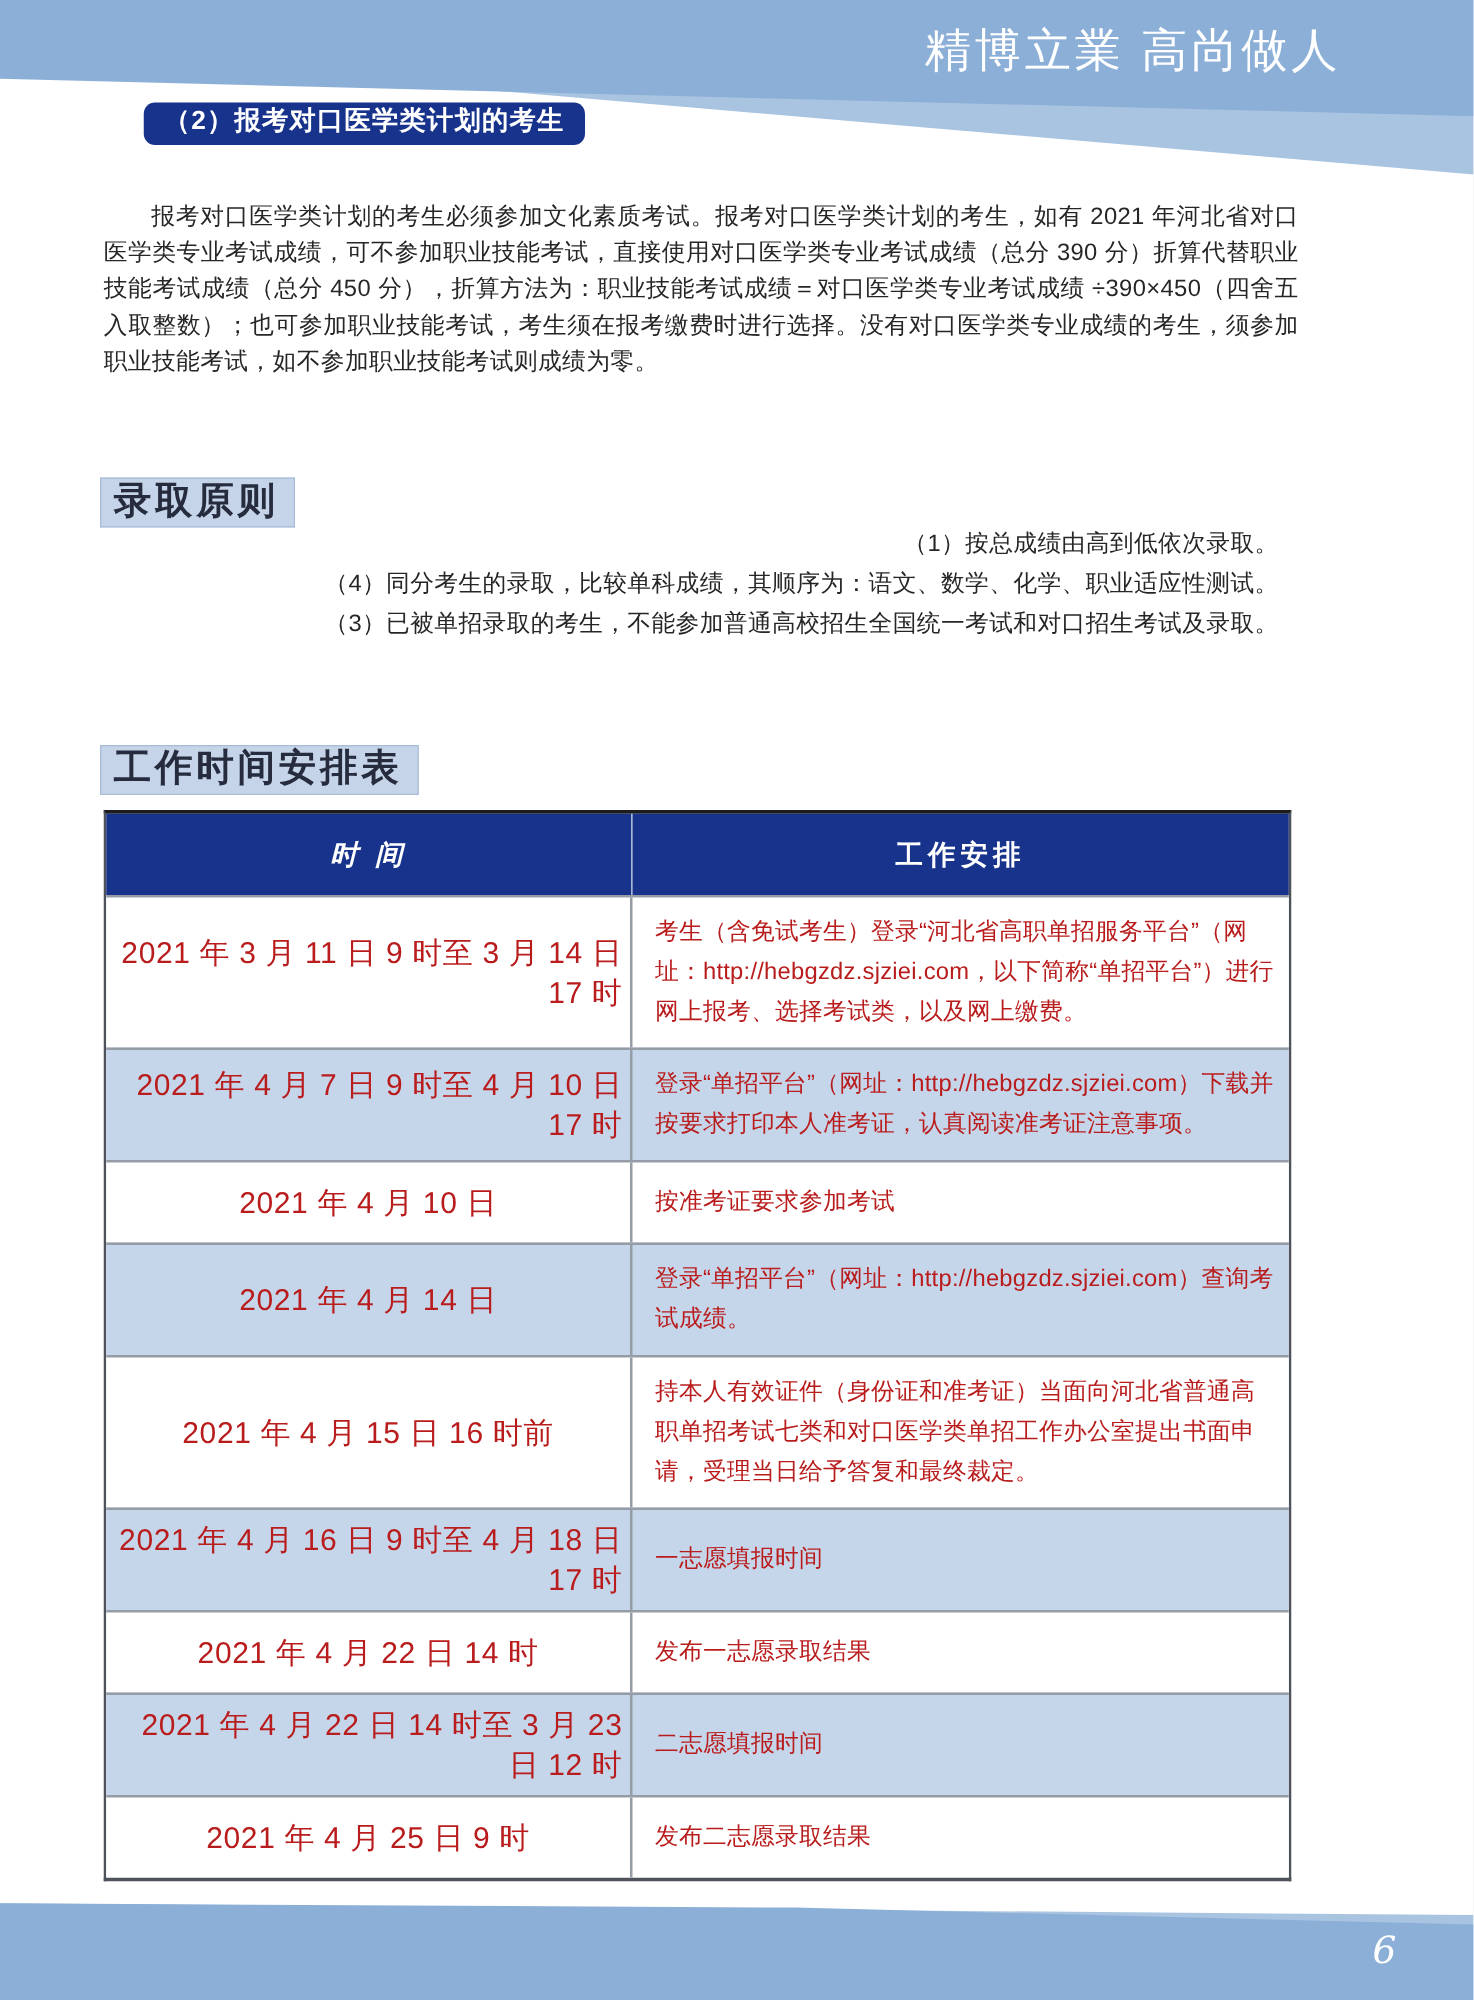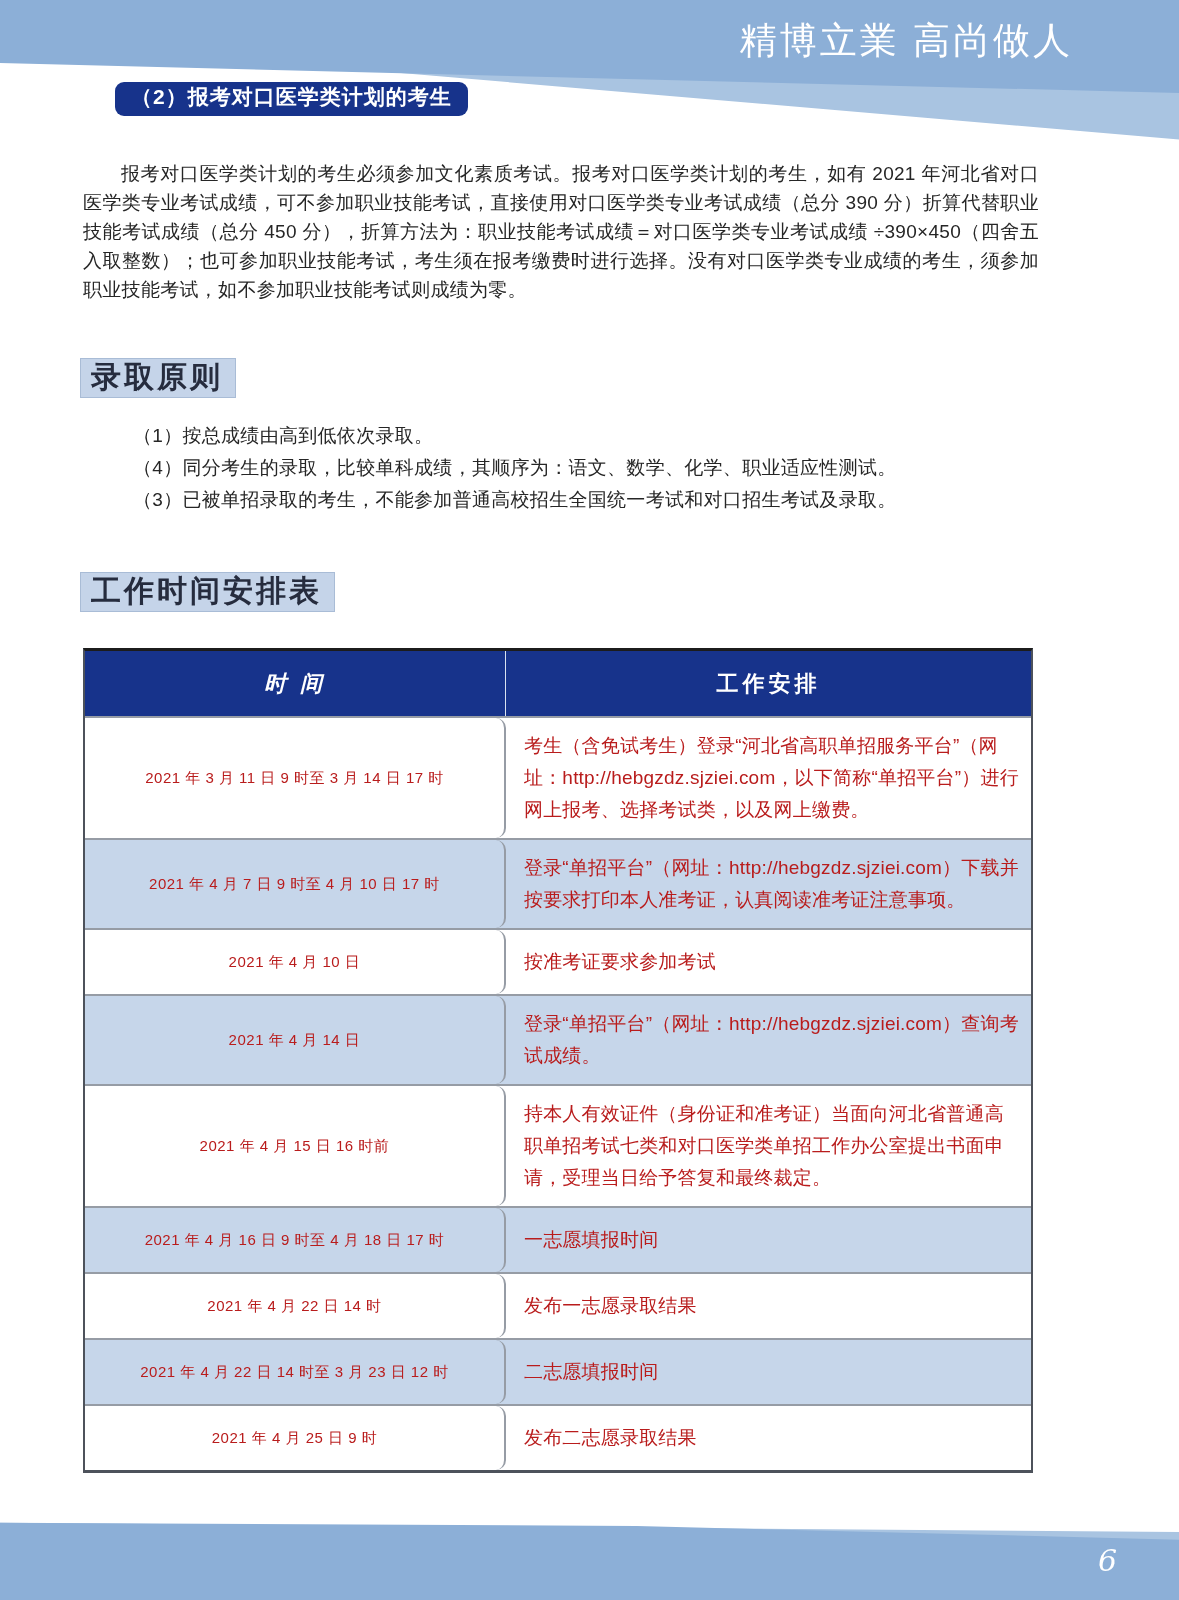--- a/index.html
+++ b/index.html
@@ -70,25 +70,26 @@
     position: absolute;
     display: inline-block;
     background: #c5d4e9;
     border: 1px solid #a9bcd6;
     color: #262c3e;
     font-size: 30px;
     font-weight: bold;
     letter-spacing: 3px;
     padding: 3px 12px 5px 10px;
     line-height: 1;
+    margin-top: 24px;
   }
   .heading-principles { top: 358px; left: 80px; }
   .heading-schedule   { top: 572px; left: 80px; }
 
-  .principles-list { position: absolute; top: 420px; left: 133px; width: 920px; }
+  .principles-list { position: absolute; top: 420px; left: 103px; width: 920px; text-align: right; }
   .principle-item {
     font-size: 19px;
     line-height: 32px;
     color: #262626;
     letter-spacing: 0.3px;
   }
 
   
   .schedule-table {
     position: absolute;
@@ -119,26 +120,25 @@
     display: grid;
     grid-template-columns: 44.5% 55.5%;
     min-height: 66px;
     background: #ffffff;
     border-top: 2px solid #969ca5;
   }
   .trow.alt { background: #c6d6ea; }
   .cell { display: flex; align-items: center; color: #b91c1c; }
   .cell-time {
     justify-content: center;
-    text-align: center;
-    font-size: 15px;
+    text-align: right;
+    font-size: 24px;
     letter-spacing: 0.5px;
     border-right: 2px solid #969ca5;
     padding: 8px 6px;
-    border-radius: 10px;
   }
   .cell-task {
     font-size: 19px;
     line-height: 32px;
     text-align: left;
     padding: 12px 10px 12px 18px;
     letter-spacing: 0.2px;
   }
 
   

